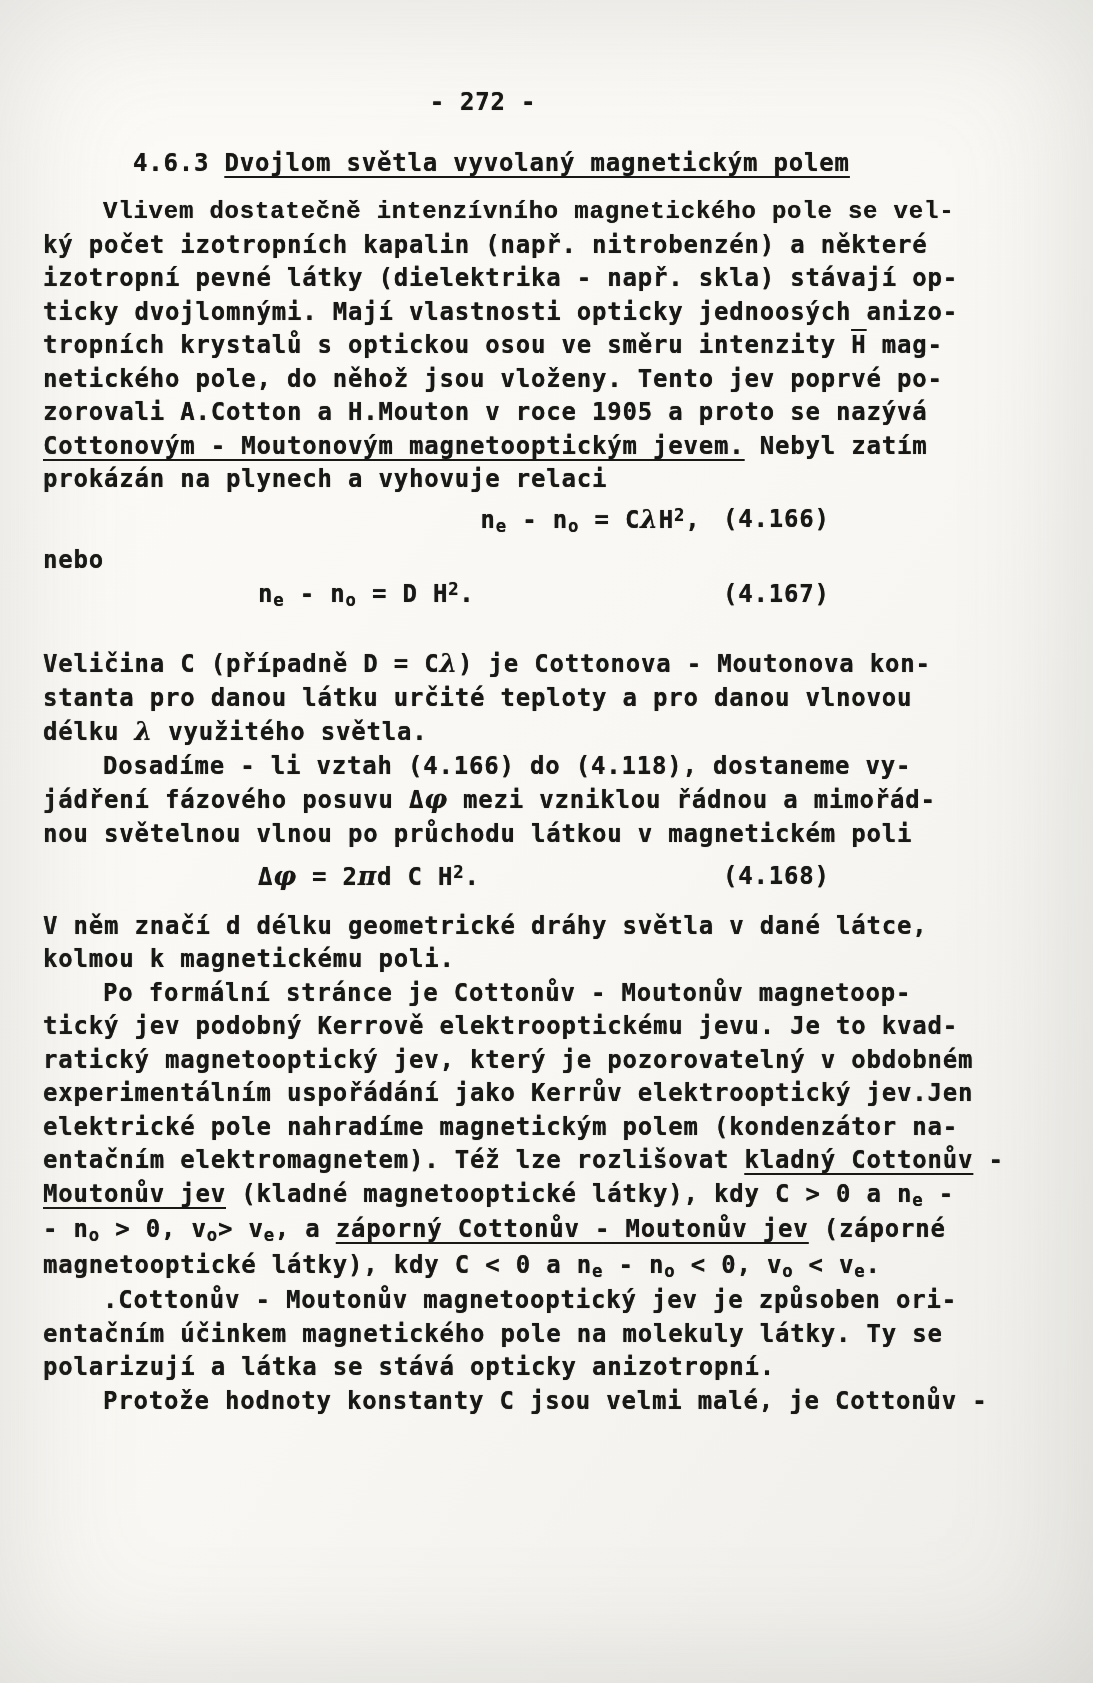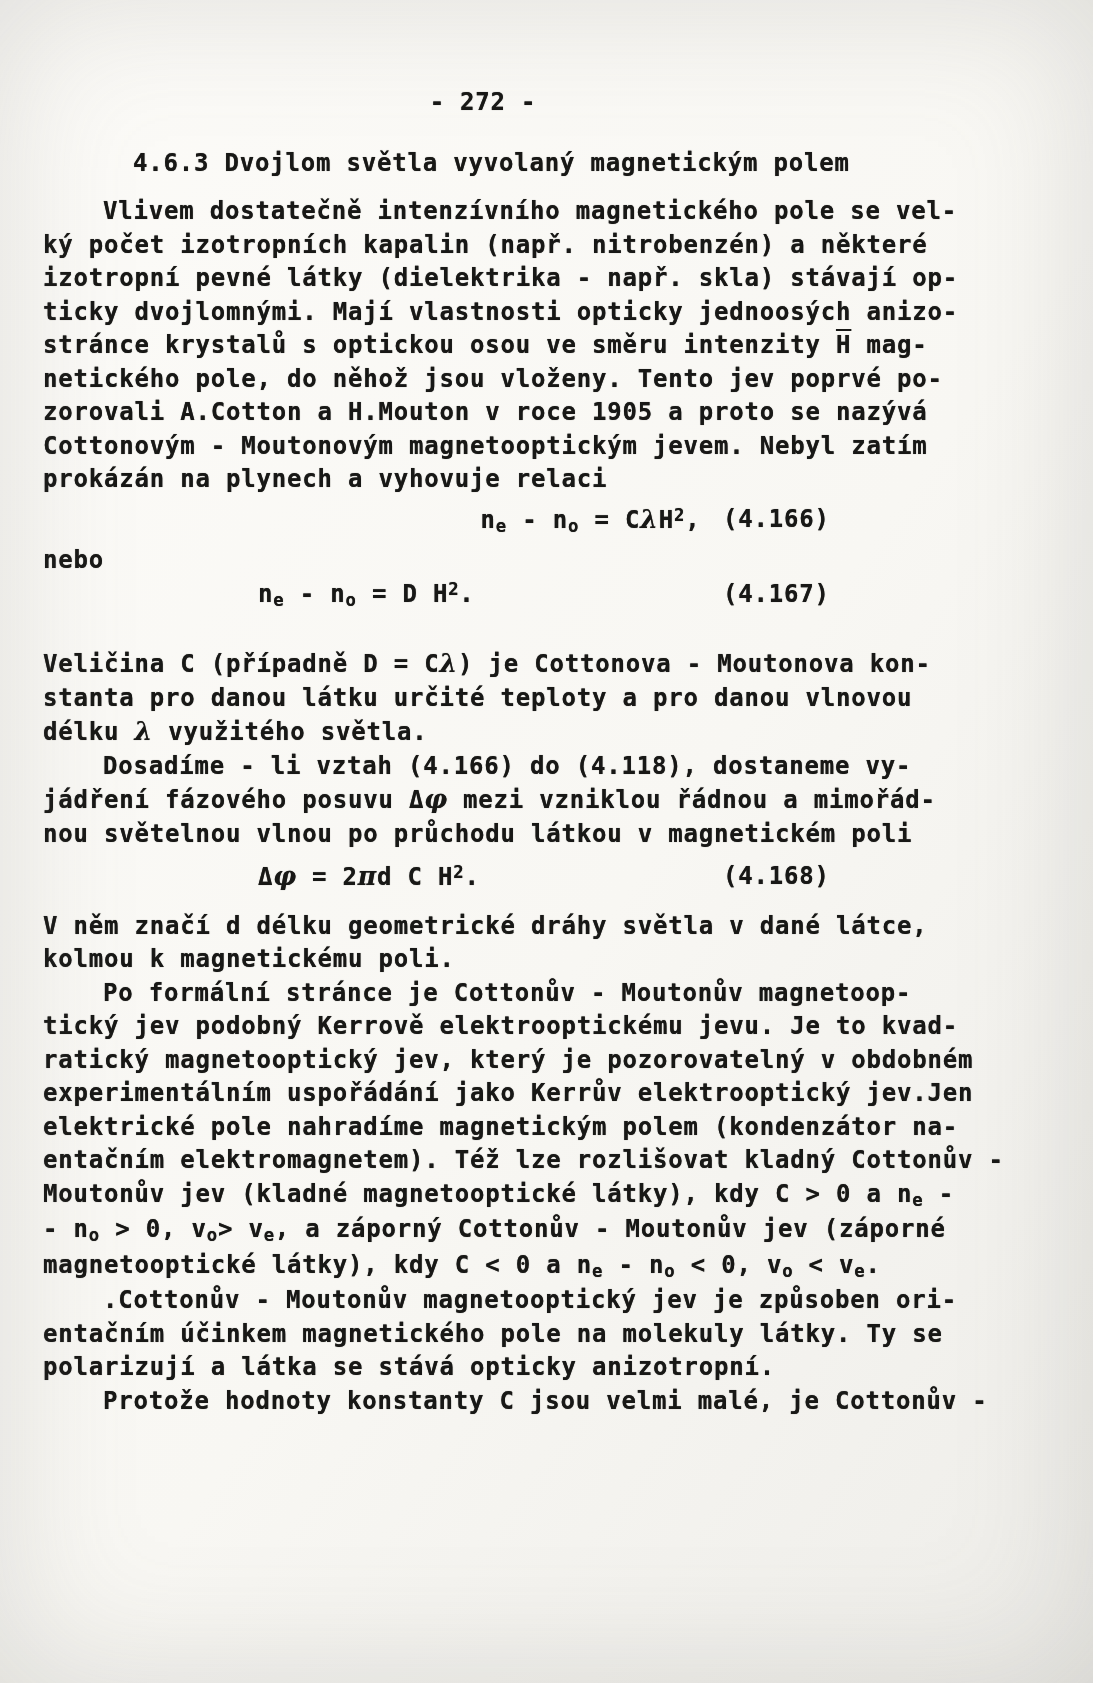--- a/index.html
+++ b/index.html
@@ -33,24 +33,24 @@
 
   .pagenum  { text-align:center; }
   .heading  { margin-top:27px; margin-left:90px; }
   .indent   { text-indent:60px; }
   .equation { padding-left:215px; }
 
   .mt-5  { margin-top:5px; }
   .mt-6  { margin-top:6px;text-align:center; }
   .mt-9  { margin-top:9px; }
   .mt-13 { margin-top:13px;text-align:right; }
-  .mt-15 { margin-top:15px; }
+  .mt-15 { margin-top:15px;font-family:Liberation Mono, monospace; }
   .mt-26 { margin-top:34px; }
 
-  .u  { text-decoration-thickness:2px; text-underline-offset:5px; }
+  .u  { text-decoration:underline; text-decoration-thickness:2px; text-underline-offset:5px; }
   .ov { text-decoration:overline; text-decoration-thickness:2px; }
 
   .sub { font-size:0.72em; position:relative; top:0.24em; }
   .sup { font-size:0.72em; position:relative; top:-0.38em; }
 
   .hand {
     font-family:"DejaVu Serif", serif;
     font-style:italic; font-weight:bold;
     font-size:1.05em;
   }
@@ -61,21 +61,21 @@
 <body>
 
 <div class="paper">
   <div class="content">
       <div class="line pagenum"><span>- 272 -</span></div>
       <div class="line heading"><span>4.6.3 </span><span class="u">Dvojlom světla vyvolaný magnetickým polem</span></div>
       <div class="line indent mt-15"><span>Vlivem dostatečně intenzívního magnetického pole se vel-</span></div>
       <div class="line"><span>ký počet izotropních kapalin (např. nitrobenzén) a některé</span></div>
       <div class="line"><span>izotropní pevné látky (dielektrika - např. skla) stávají op-</span></div>
       <div class="line"><span>ticky dvojlomnými. Mají vlastnosti opticky jednoosých anizo-</span></div>
-      <div class="line"><span>stránce krystalů s optickou osou ve směru intenzity </span><span class="ov">H</span><span> mag-</span></div>
+      <div class="line"><span>tropních krystalů s optickou osou ve směru intenzity </span><span class="ov">H</span><span> mag-</span></div>
       <div class="line"><span>netického pole, do něhož jsou vloženy. Tento jev poprvé po-</span></div>
       <div class="line"><span>zorovali A.Cotton a H.Mouton v roce 1905 a proto se nazývá</span></div>
       <div class="line"><span class="u">Cottonovým - Moutonovým magnetooptickým jevem.</span><span> Nebyl zatím</span></div>
       <div class="line"><span>prokázán na plynech a vyhovuje relaci</span></div>
       <div class="line equation mt-6"><span>n</span><span class="sub">e</span><span> - n</span><span class="sub">o</span><span> = C</span><span class="hand">λ</span><span>H</span><span class="sup">2</span><span>,</span><span class="eqno">(4.166)</span></div>
       <div class="line mt-5"><span>nebo</span></div>
       <div class="line equation"><span>n</span><span class="sub">e</span><span> - n</span><span class="sub">o</span><span> = D H</span><span class="sup">2</span><span>.</span><span class="eqno">(4.167)</span></div>
       <div class="line mt-26"><span>Veličina C (případně D = C</span><span class="hand">λ</span><span>) je Cottonova - Moutonova kon-</span></div>
       <div class="line"><span>stanta pro danou látku určité teploty a pro danou vlnovou</span></div>
       <div class="line"><span>délku </span><span class="hand">λ</span><span> využitého světla.</span></div>

